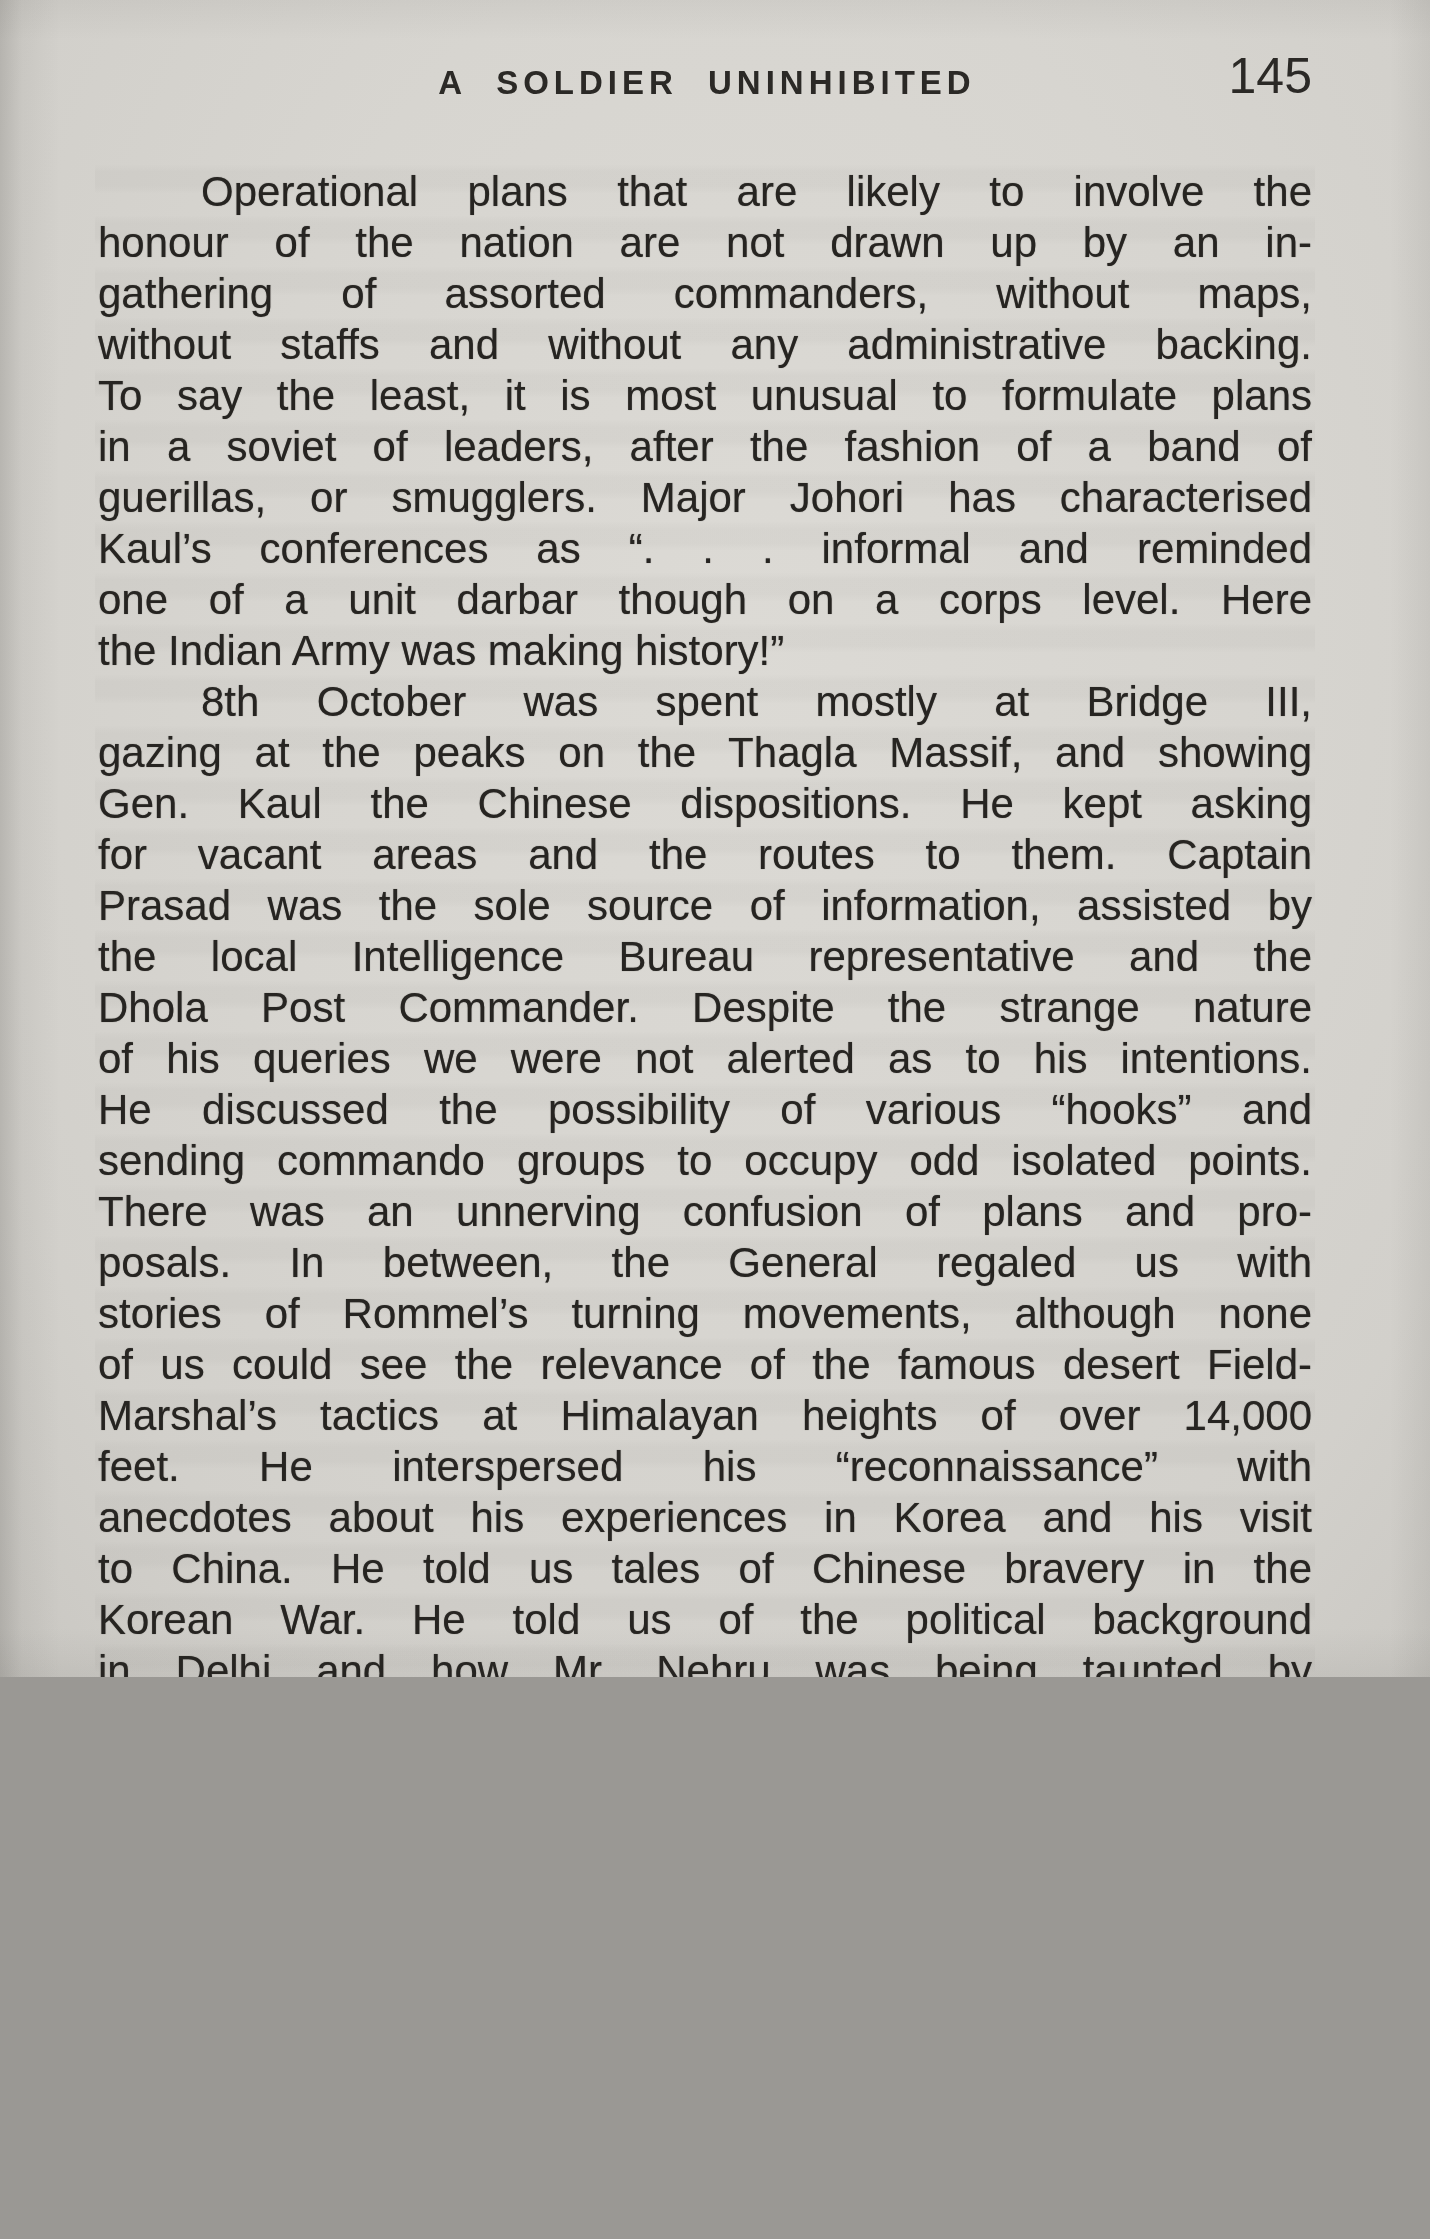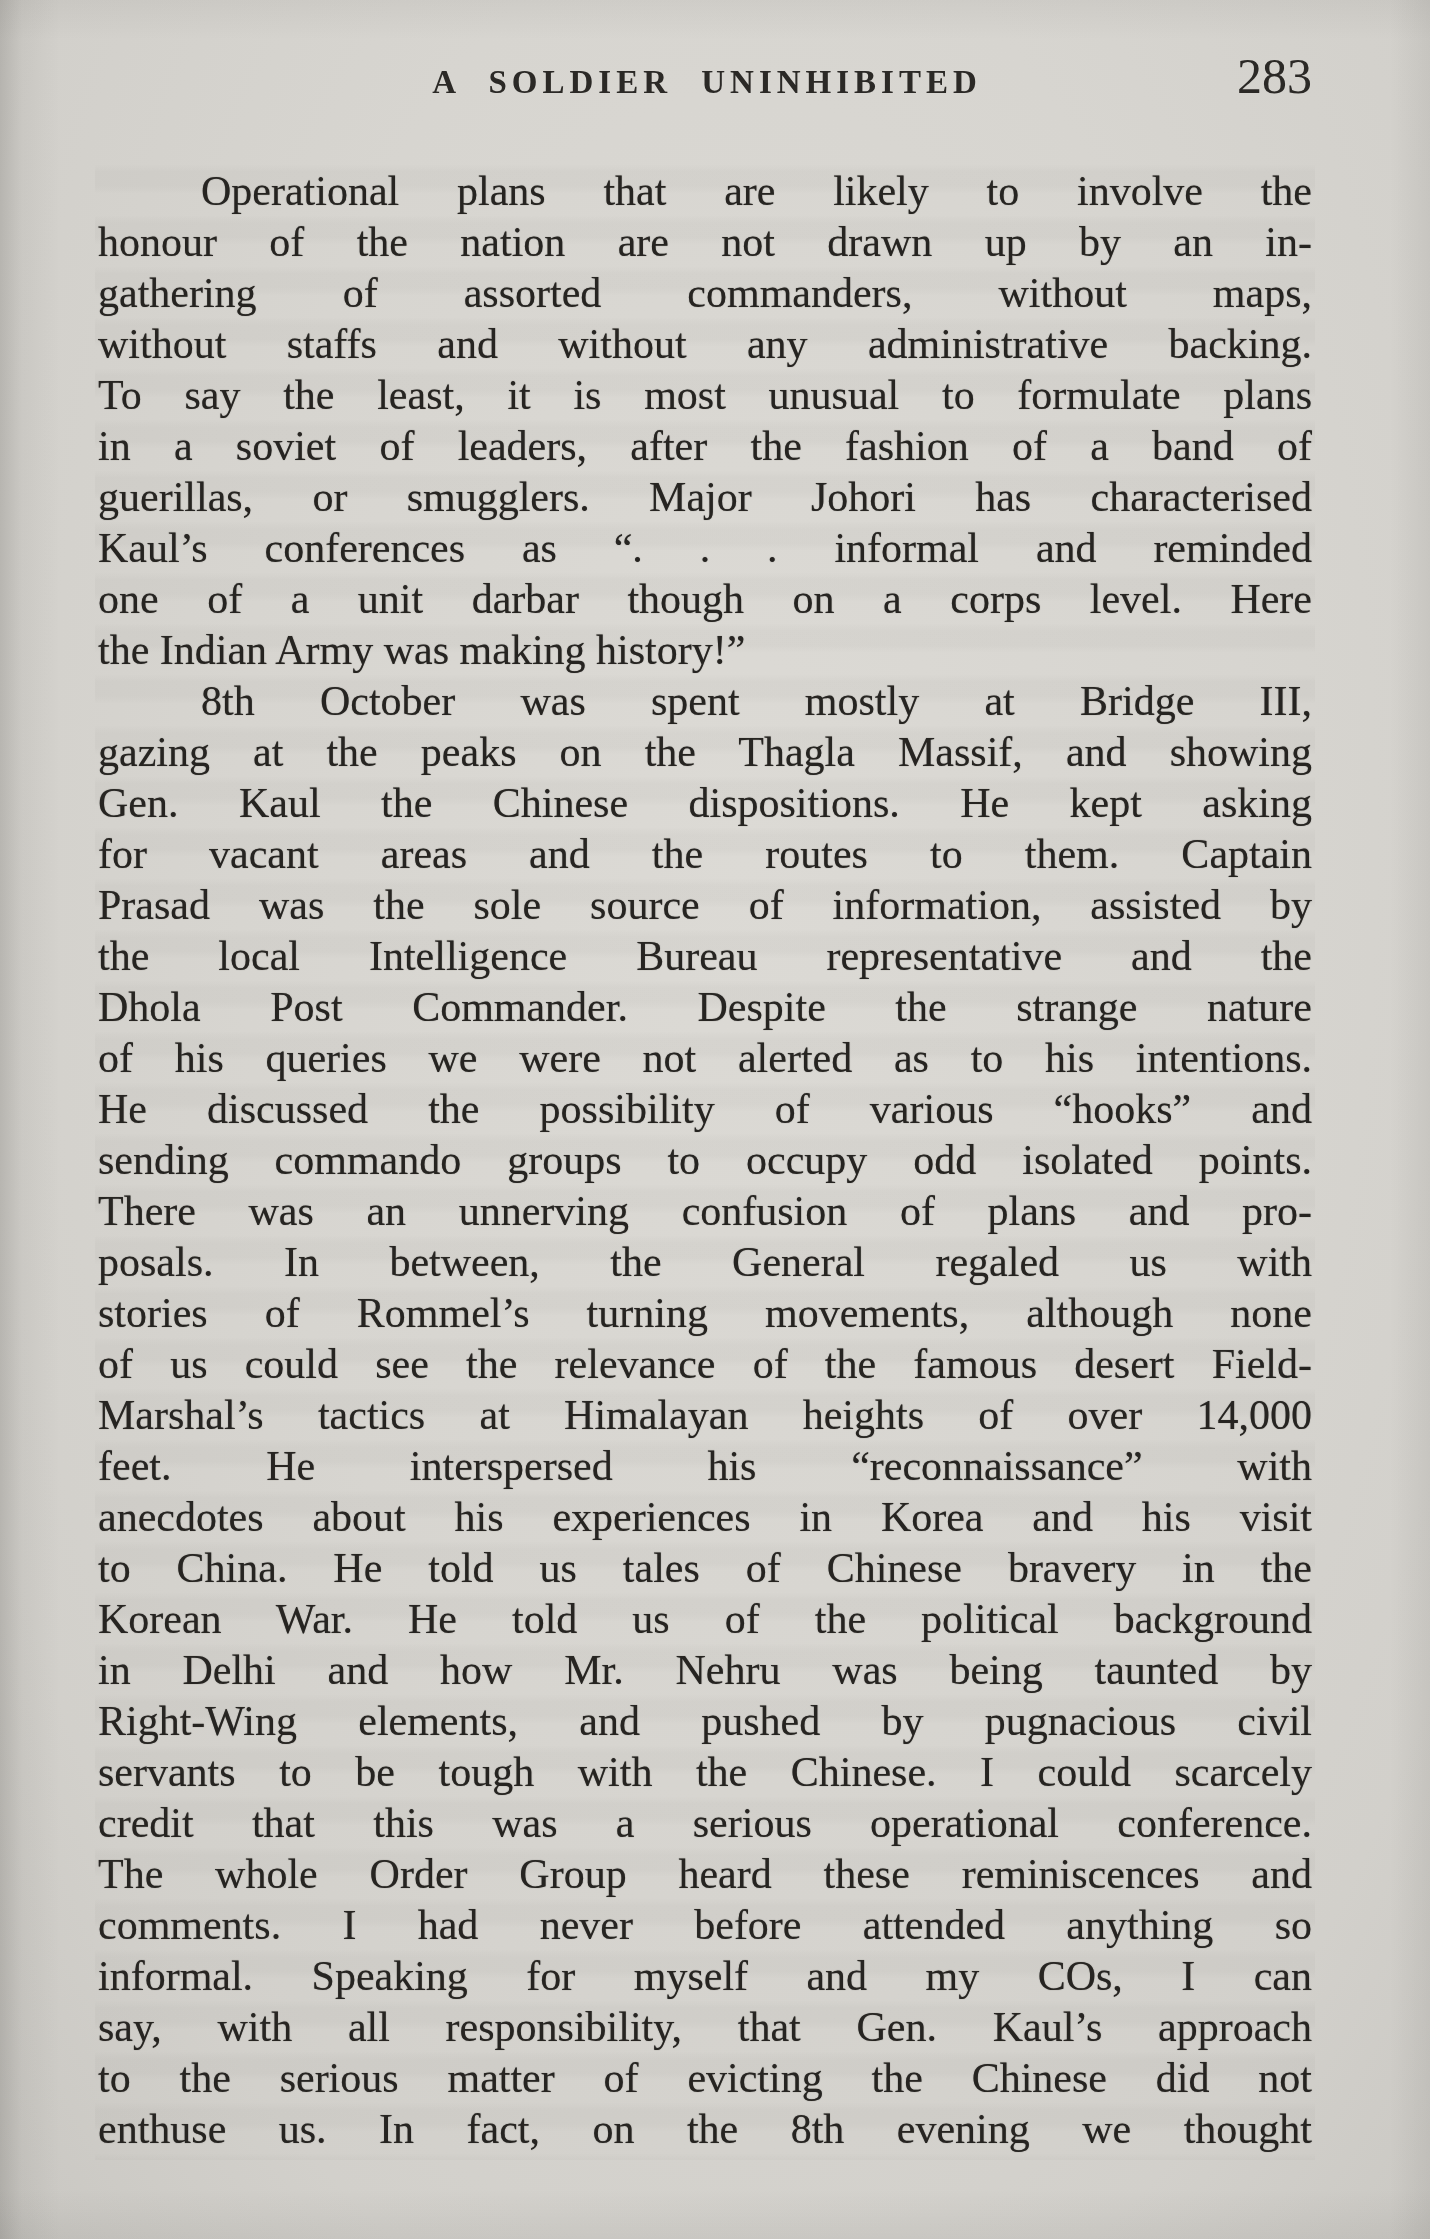--- a/index.html
+++ b/index.html
@@ -3,23 +3,23 @@
 <meta charset="utf-8">
 <style>
   html, body {
     margin: 0;
     padding: 0;
     background: #9a9894;
   }
   .page {
     position: relative;
     width: 1430px;
-    height: 2239px;
+    height: 1677px;
     overflow: hidden;
-    font-family: Liberation Serif, serif;
+    font-family: Liberation Sans, sans-serif;
     color: #262421;
     background:
       linear-gradient(90deg, rgba(40,38,34,0.16) 0px, rgba(40,38,34,0.05) 22px, rgba(40,38,34,0.0) 60px),
       linear-gradient(270deg, rgba(40,38,34,0.07) 0px, rgba(40,38,34,0.0) 40px),
       linear-gradient(0deg, rgba(40,38,34,0.06) 0px, rgba(40,38,34,0.0) 50px),
       linear-gradient(180deg, rgba(40,38,34,0.05) 0px, rgba(40,38,34,0.0) 40px),
       radial-gradient(ellipse at 52% 38%, #dcdad5 0%, #d7d5d0 48%, #d2d0cb 78%, #c9c7c2 100%);
   }
   
   .page::after {
@@ -84,21 +84,21 @@
   }
   .line.indent { text-indent: 103px; }
   .line.para-end { text-align-last: left; }
 </style>
 </head>
 <body>
 
 <div class="page">
   <div class="header">
     <div class="running-title">A SOLDIER UNINHIBITED</div>
-    <div class="page-number">283</div>
+    <div class="page-number">145</div>
   </div>
   <div class="text-block">
       <div class="paragraph">
         <div class="line indent">Operational plans that are likely to involve the</div>
         <div class="line">honour of the nation are not drawn up by an in-</div>
         <div class="line">gathering of assorted commanders, without maps,</div>
         <div class="line">without staffs and without any administrative backing.</div>
         <div class="line">To say the least, it is most unusual to formulate plans</div>
         <div class="line">in a soviet of leaders, after the fashion of a band of</div>
         <div class="line">guerillas, or smugglers. Major Johori has characterised</div>

